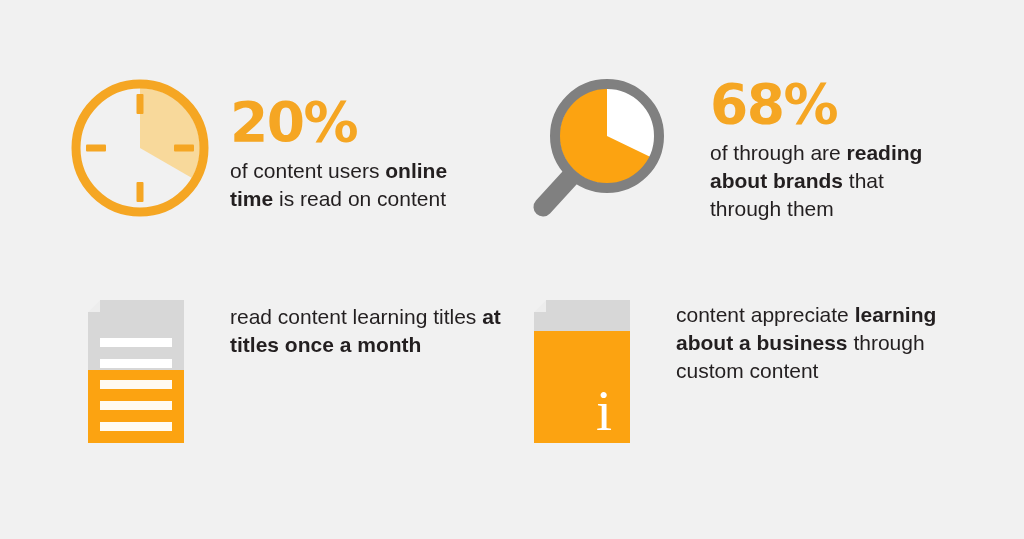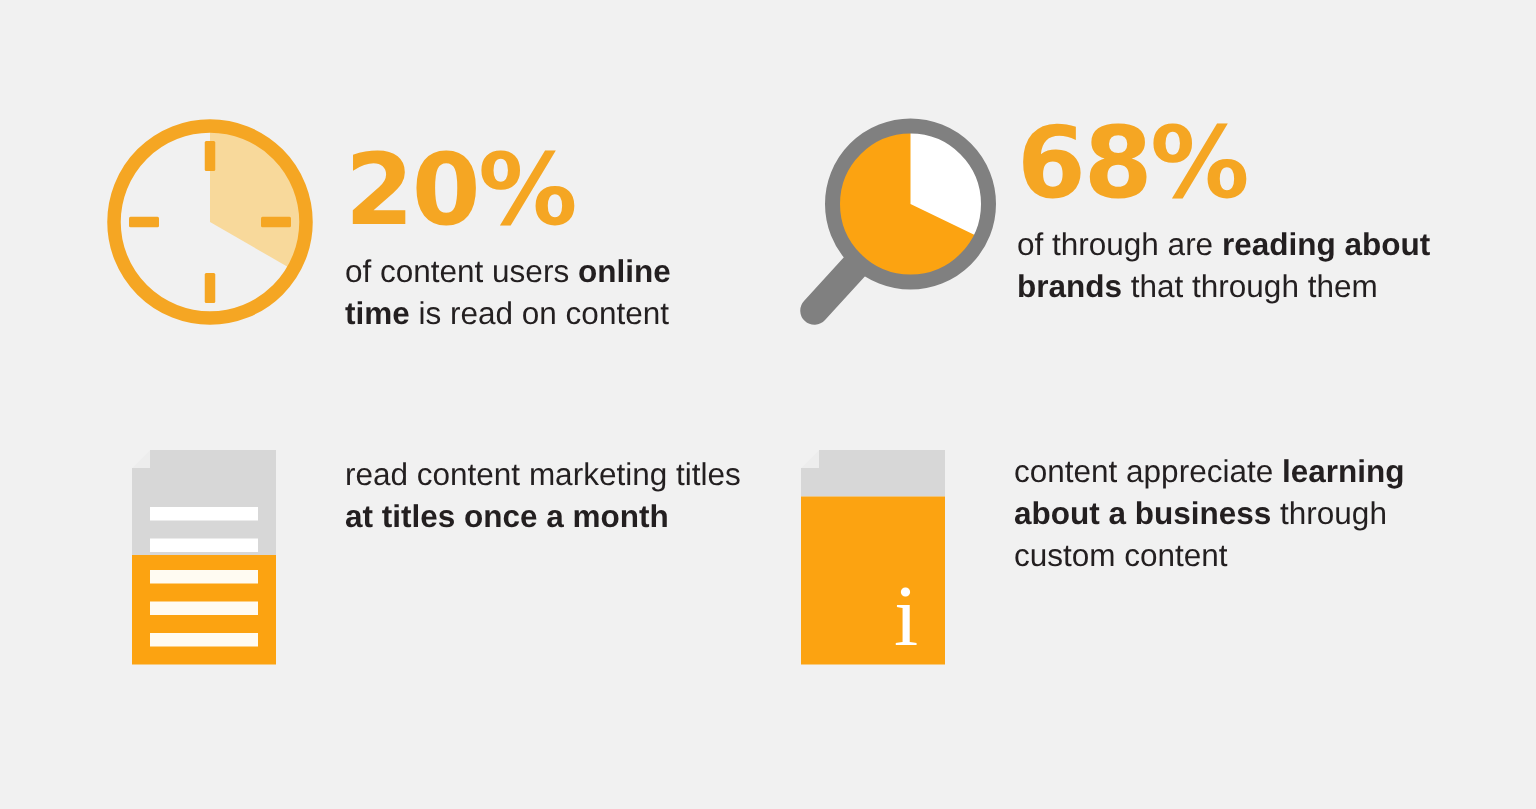--- a/index.html
+++ b/index.html
@@ -20,40 +20,40 @@
     align-items:flex-start;
   }
   .stat-icon {
     flex:0 0 auto;
     position:relative;
   }
   .stat-text {
     flex:1 1 auto;
   }
   .stat-number {
-    font-size:66px;
+    font-size:55px;
     font-weight:bold;
     color:#F5A623;
     line-height:0.95;
     letter-spacing:-1.5px;
     font-family:"DejaVu Sans", sans-serif;
   }
   .stat-desc {
     font-size:21px;
     line-height:1.33;
     color:#231F20;
     font-family:"Liberation Sans", sans-serif;
     margin-top:9px;
     max-width:300px;
   }
   .stat-desc b { font-weight:bold; }
 
   
   #stat-1 { left:66px;  top:74px;  width:430px; }
-  #stat-2 { left:528px; top:74px;  width:430px; }
+  #stat-2 { left:528px; top:74px;  width:430px;gap:32px; }
   #stat-3 { left:82px;  top:288px; width:430px; }
   #stat-4 { left:528px; top:288px; width:430px; }
 
   #stat-1 .stat-icon { width:148px; height:148px; margin-right:16px; }
   #stat-2 .stat-icon { width:138px; height:160px; margin-right:12px; }
   #stat-3 .stat-icon { width:120px; height:165px; margin-right:28px; }
   #stat-4 .stat-icon { width:120px; height:165px; margin-right:28px; }
 
   #stat-2 .stat-text, #stat-4 .stat-text { padding-top:4px; }
   #stat-1 .stat-text { padding-top:22px; }
@@ -117,21 +117,21 @@
         <path d="M18 12 L18 24 L6 24 Z" fill="#EDEDED"></path>
 
         <rect x="18" y="50" width="72" height="9" fill="#FFFFFF"></rect>
         <rect x="18" y="71" width="72" height="9" fill="#FFFFFF"></rect>
         <rect x="18" y="92" width="72" height="9" fill="#FFFBF2"></rect>
         <rect x="18" y="113" width="72" height="9" fill="#FFFBF2"></rect>
         <rect x="18" y="134" width="72" height="9" fill="#FFFBF2"></rect>
       </svg>
     </div>
     <div class="stat-text">
-      <div class="stat-desc"><span>read content marketing titles </span><b>at titles once a month</b></div>
+      <div class="stat-desc"><span>read content learning titles </span><b>at titles once a month</b></div>
     </div>
   </div>
 
   <div class="stat" id="stat-4">
     <div class="stat-icon">
       <svg class="svg-icon" viewBox="0 0 120 165">
 
         <path d="M18 12 L102 12 L102 43 L6 43 L6 24 Z" fill="#D7D7D7"></path>
 
         <rect x="6" y="43" width="96" height="112" fill="#FCA311"></rect>

